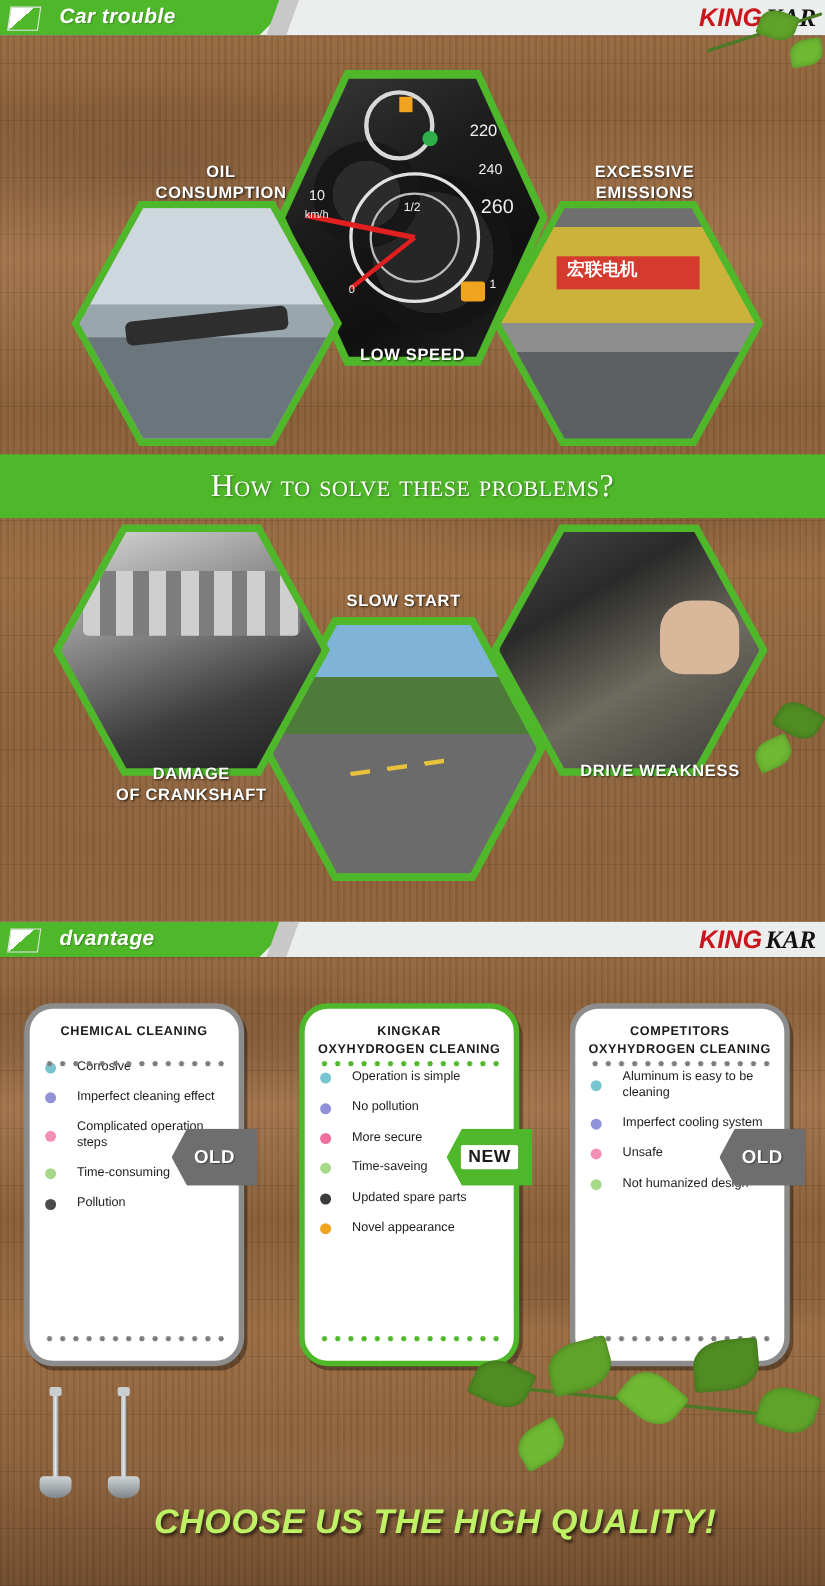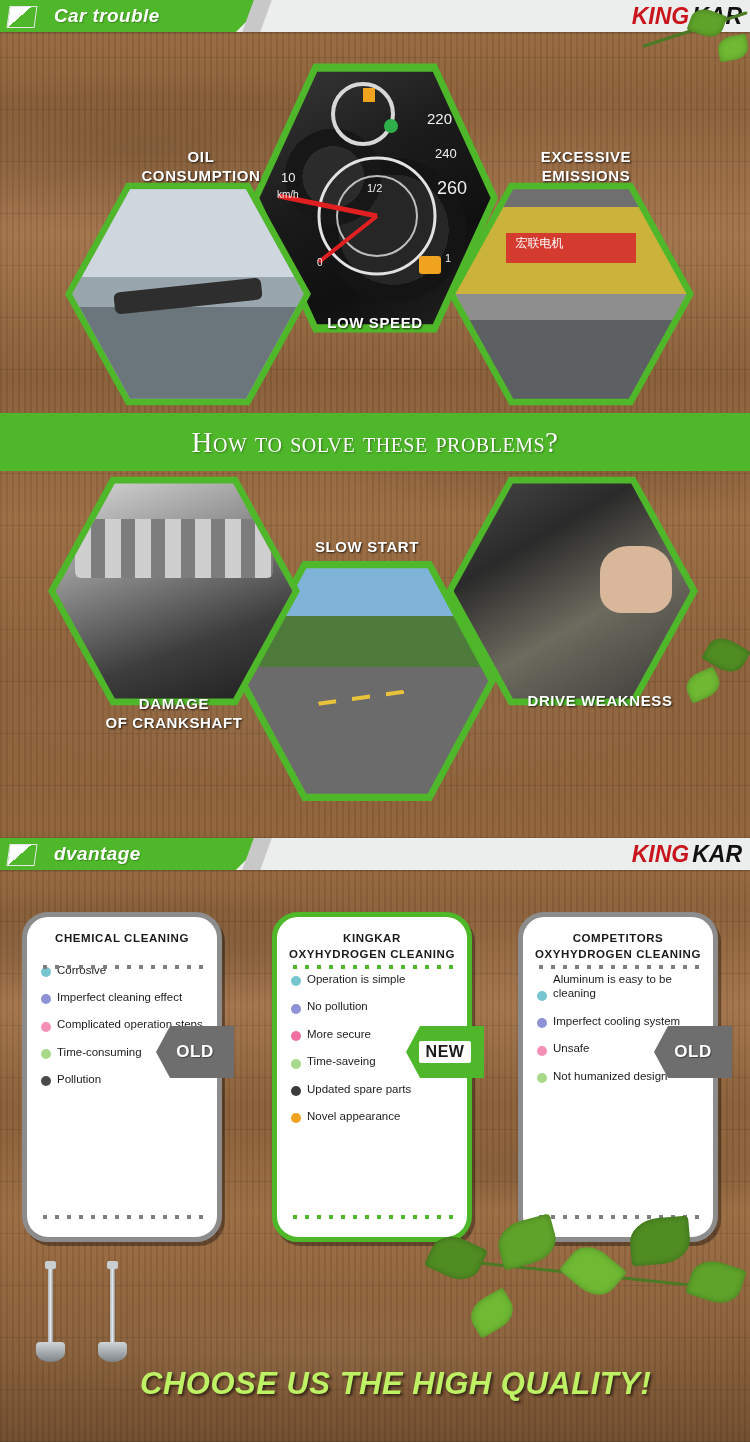--- a/index.html
+++ b/index.html
@@ -51,21 +51,21 @@
     position:relative;z-index:3;margin-left:54px;
     color:#fff;font-size:19px;font-weight:bold;font-style:italic;
     letter-spacing:.4px;
     text-shadow:1px 1px 1px rgba(0,0,0,.25);
   }
   .banner .logo{
     position:absolute;right:8px;top:3px;
     font-size:23px;font-weight:bold;font-style:italic;letter-spacing:0px;
     color:#c9161d;
   }
-  .banner .logo .k2{color:#111;}
+  .banner .logo .k2{color:#111;font-family:Liberation Serif, serif;}
   .banner .logo .sep{display:inline-block;width:3px;}
   .banner .stripe{
     position:absolute;left:248px;top:0;height:32px;width:18px;
     background:#c8c8c8;transform:skewX(-20deg);
   }
 
   
   .hex{
     position:absolute;
     clip-path:polygon(25% 2%,75% 2%,100% 50%,75% 98%,25% 98%,0 50%);
@@ -171,21 +171,21 @@
   }
   .card .dots-top{top:46px;}
   .card .dots-bot{bottom:16px;}
   .card h3{
     margin:0;padding:14px 10px 0;text-align:center;
     font-size:11.5px;font-weight:bold;color:#1a1a1a;line-height:1.35;
     letter-spacing:.6px;
   }
   .card ul{list-style:none;margin:0;padding:16px 12px 0 14px;}
   .card li{
-    display:flex;align-items:flex-end;gap:6px;
+    display:flex;align-items:center;gap:19px;
     font-size:11.5px;color:#1c1c1c;margin-bottom:13px;line-height:1.25;
   }
   .card li .bul{
     width:10px;height:10px;border-radius:50%;flex:0 0 10px;margin-top:2px;
   }
   
   .arrow{
     position:absolute;width:78px;height:52px;display:flex;
     align-items:center;justify-content:center;
     color:#fff;font-weight:bold;font-size:17px;letter-spacing:.5px;
@@ -272,21 +272,21 @@
 
 <div class="hex" style="left:65px;top:178px;width:246px;height:232px;">
   <div class="inner">
       <div class="ph ph-fuel"></div>
     </div>
 </div>
 
 <div class="hex" style="left:448px;top:178px;width:246px;height:232px;">
   <div class="inner">
     <div class="ph ph-bus"></div>
-    <div style="position:absolute;left:26%;top:23%;color:#fff;font-size:12px;font-weight:normal;">宏联电机</div>
+    <div style="position:absolute;left:26%;top:23%;color:#fff;font-size:16px;font-weight:bold;">宏联电机</div>
   </div>
 </div>
 
 <div class="hexlabel" style="left:111px;top:148px;width:180px;">OIL<br>CONSUMPTION</div>
 <div class="hexlabel" style="left:285px;top:314px;width:180px;">LOW SPEED</div>
 <div class="hexlabel" style="left:496px;top:148px;width:180px;">EXCESSIVE<br>EMISSIONS</div>
 
 <div class="solve-band" style="top:413px;height:58px;">
   <div class="txt">How to solve these problems?</div>
 </div>

